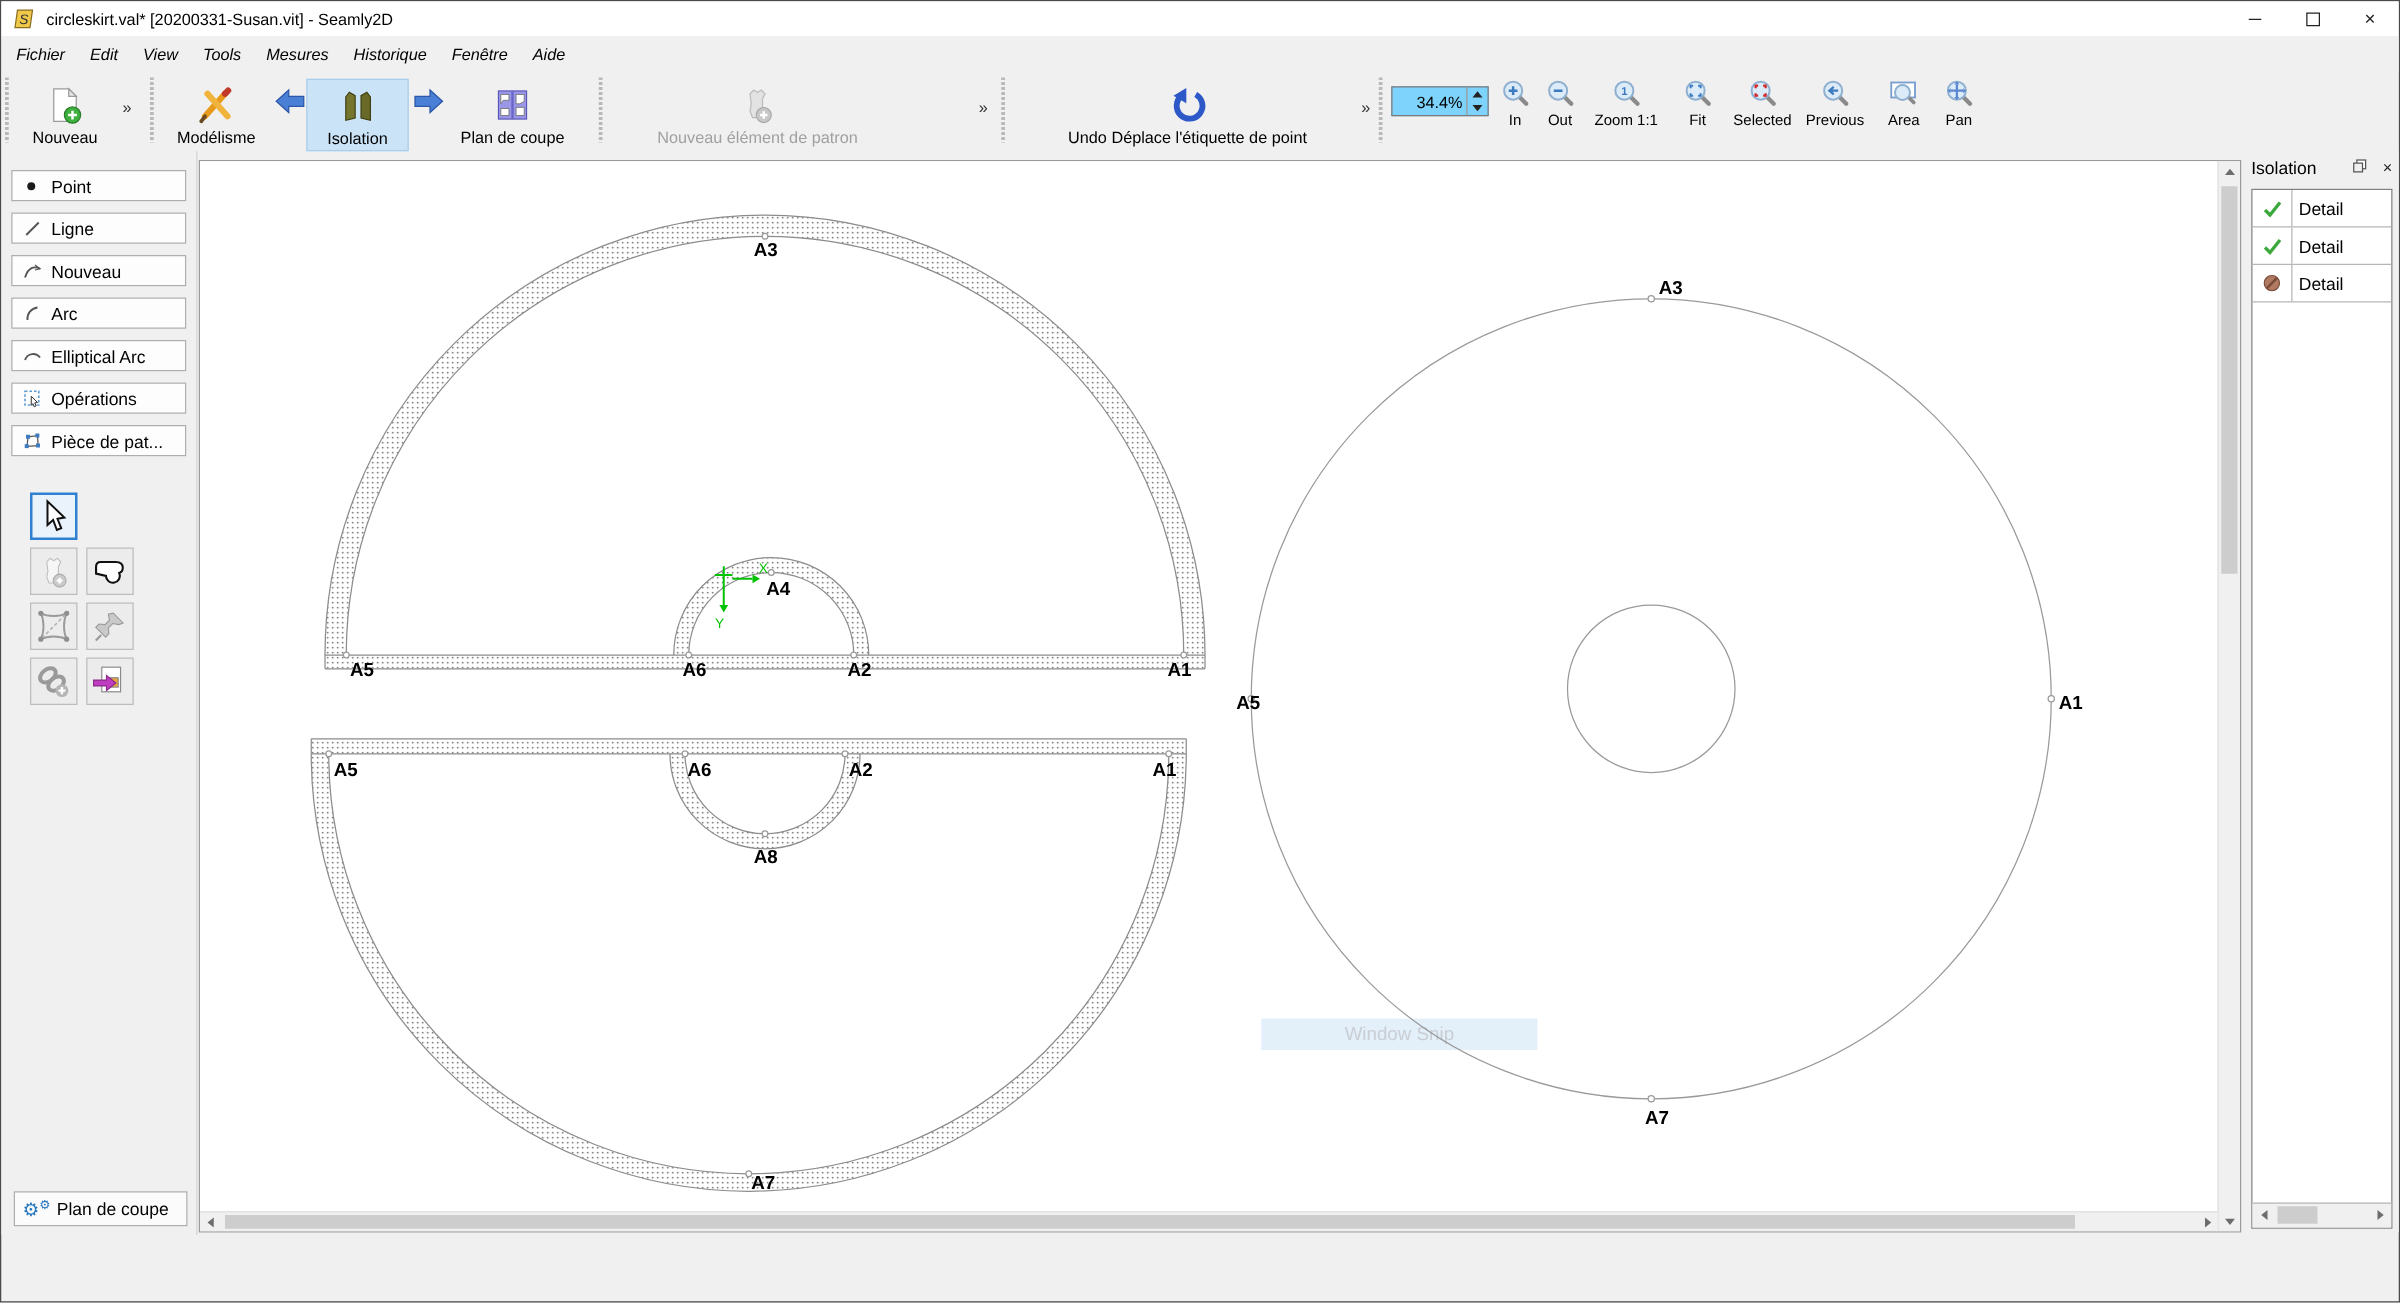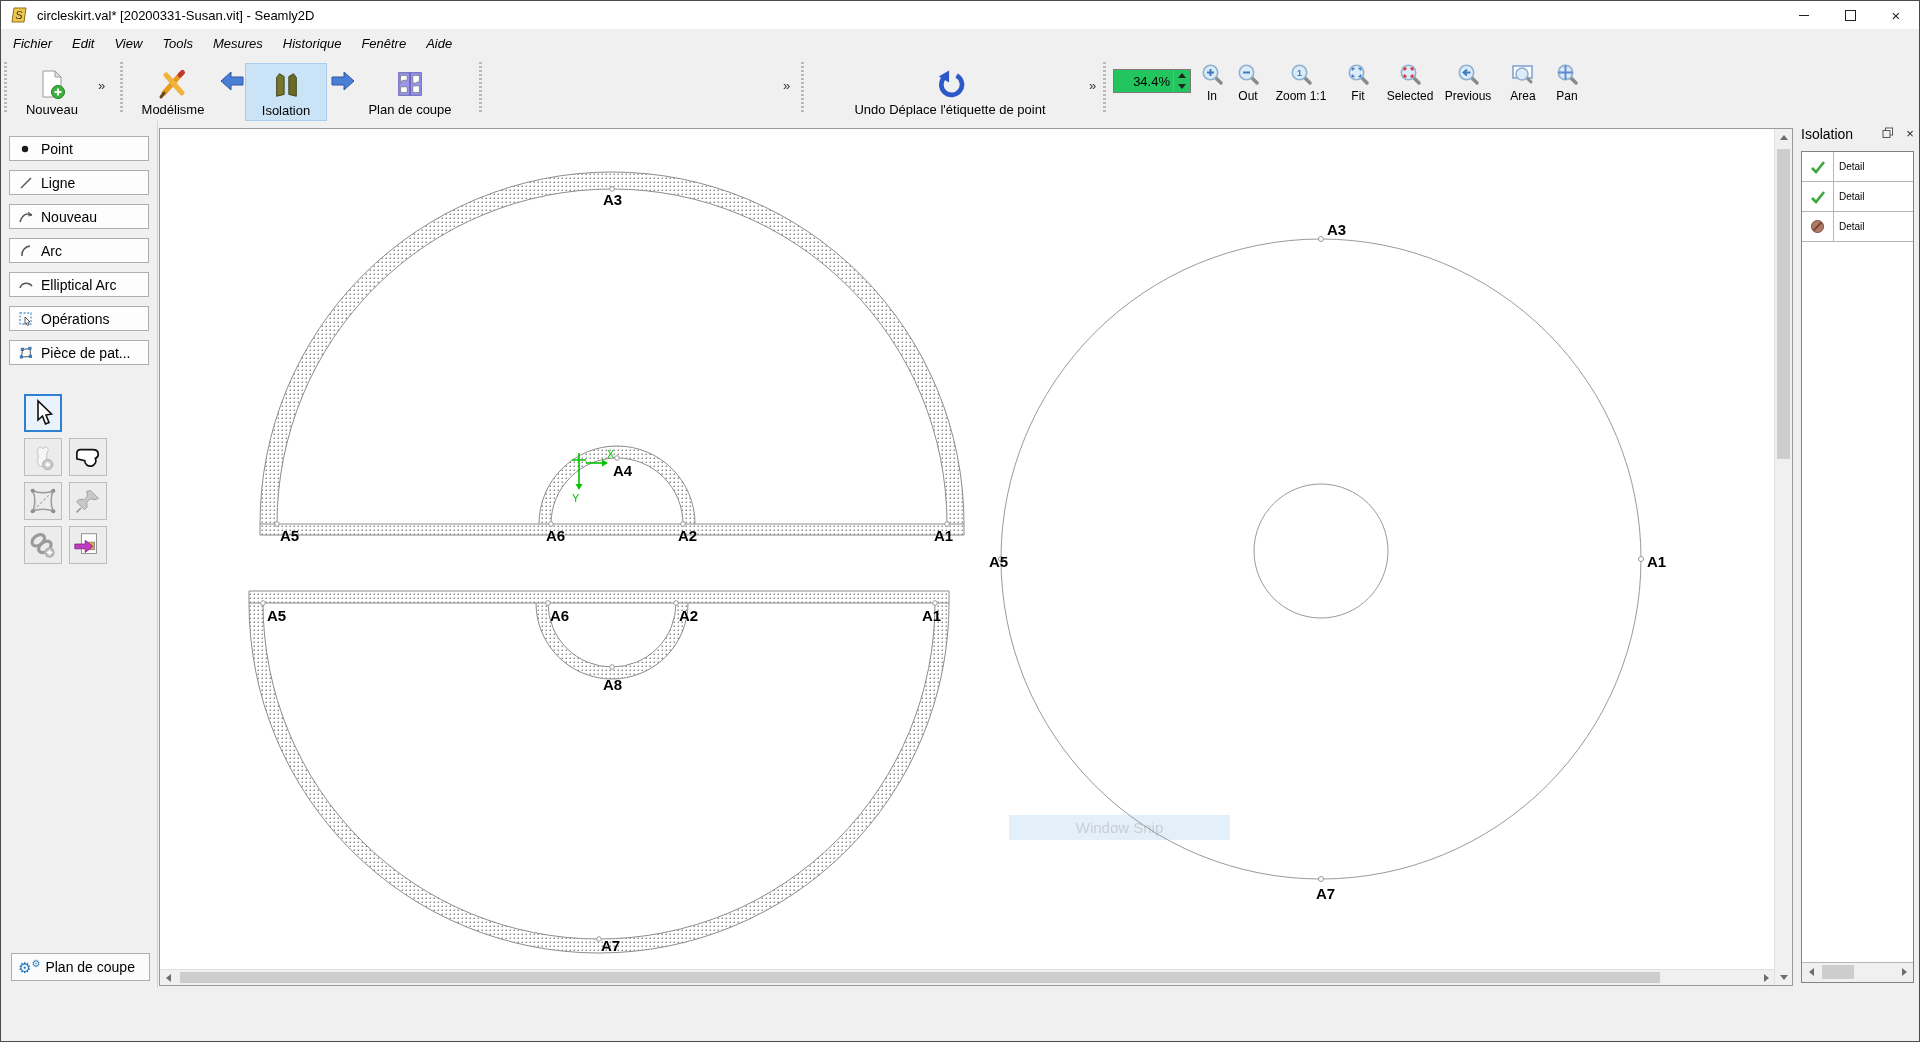--- a/index.html
+++ b/index.html
@@ -24,21 +24,21 @@
   .grip{position:absolute;top:4px;height:52px;width:3px;
     background-image:repeating-linear-gradient(#b9b9b9 0 2px,transparent 2px 4px);}
   .tbtn{position:absolute;top:5px;height:58px;display:flex;flex-direction:column;
     align-items:center;justify-content:flex-start;box-sizing:border-box;padding-top:3px;}
   .tbtn .ticon{height:36px;display:flex;align-items:center;justify-content:center;}
   .tbtn .tlabel{font-size:13px;line-height:16px;white-space:nowrap;}
   .tbtn.disabled .tlabel{color:#a0a0a0;}
   .tbtn.active{background:#cbe3f6;border:1px solid #a9cdea;}
   .chevron{position:absolute;top:20px;font-size:13px;color:#333;}
   .navarrow{position:absolute;top:8px;width:30px;height:30px;display:flex;align-items:center;justify-content:center;}
-  .spinbox{position:absolute;left:1112px;top:11px;width:78px;height:24px;background:#22c55e;
+  .spinbox{position:absolute;left:1112px;top:11px;width:78px;height:24px;background:#7dd3fc;
     border:1px solid #7a7a7a;display:flex;box-sizing:border-box;}
   .spinval{flex:1;font-size:13px;display:flex;align-items:center;justify-content:flex-end;padding-right:3px;}
   .spinner{width:16px;border-left:1px solid #9a9a9a;display:flex;flex-direction:column;}
   .spinner div{flex:1;display:flex;align-items:center;justify-content:center;}
   .tri-up{width:0;height:0;border-left:4px solid transparent;border-right:4px solid transparent;border-bottom:5px solid #222;}
   .tri-dn{width:0;height:0;border-left:4px solid transparent;border-right:4px solid transparent;border-top:5px solid #222;}
   .zoomrow{position:absolute;left:1196px;top:5px;display:flex;}
   .zbtn{display:flex;flex-direction:column;align-items:center;justify-content:flex-start;}
   .zbtn .zlabel{font-size:12px;margin-top:4px;white-space:nowrap;}
   
@@ -74,21 +74,21 @@
   .t-rt{width:0;height:0;border-top:4px solid transparent;border-bottom:4px solid transparent;border-left:5px solid #6d6d6d;}
   
   .dock{position:absolute;left:1794px;top:120px;width:126px;height:865px;background:#f0f0f0;}
   .dock-title{position:absolute;left:0;top:0;width:100%;height:26px;display:flex;align-items:center;font-size:14px;padding-left:6px;box-sizing:border-box;}
   .dock-btns{position:absolute;right:4px;top:5px;display:flex;gap:8px;}
   .dock-btns span{width:14px;height:14px;display:flex;align-items:center;justify-content:center;font-size:13px;color:#222;}
   .dock-table{position:absolute;left:6px;top:30px;width:113px;height:832px;background:#fff;
     border:1px solid #828282;box-sizing:border-box;}
   .drow{display:flex;height:29px;border-bottom:1px solid #b6b6b6;}
   .drow .dicon{width:31px;border-right:1px solid #b6b6b6;display:flex;align-items:center;justify-content:center;}
-  .drow .dlabel{flex:1;display:flex;align-items:center;padding-left:5px;font-size:10px;}
+  .drow .dlabel{flex:1;display:flex;align-items:center;padding-left:5px;font-size:14px;}
   .dock-hscroll{position:absolute;left:0;bottom:0;width:111px;height:19px;background:#f0f0f0;border-top:1px solid #b6b6b6;}
   
   .statusbar{position:absolute;left:0;top:987px;width:100%;height:54px;background:#f0f0f0;border-top:1px solid #d0d0d0;box-sizing:border-box;}
   .statusbar .sgrip{position:absolute;left:3px;top:8px;height:22px;width:3px;
     background-image:repeating-linear-gradient(#b9b9b9 0 2px,transparent 2px 4px);}
   .statusbar .coords{position:absolute;left:12px;top:8px;font-size:15px;}
 </style>
 </head>
 <body>
 
@@ -183,20 +183,30 @@
           <path d="M19 7 h7 v6 l-4 2 h-3 z" fill="#fff" stroke="#777" stroke-width="0.8"></path>
           <path d="M6 19 h7 v6 h-7 z" fill="#fff" stroke="#777" stroke-width="0.8"></path>
           <path d="M19 18 h7 v7 h-7 z" fill="#fff" stroke="#777" stroke-width="0.8"></path>
         </svg>
       </span>
       <span class="tlabel">Plan de coupe</span>
     </div>
 
     <div class="grip" style="left:478px"></div>
 
+    <div class="tbtn disabled" style="left:490px;width:230px">
+      <span class="ticon">
+        <svg width="32" height="32" viewBox="0 0 32 32">
+          <path d="M13 4 l3 2 3 -2 3 3 -2 4 v15 h-8 l-2 -5 1 -6 -1 -8 z" fill="#e3e3e3" stroke="#bcbcbc"></path>
+          <circle cx="21" cy="24" r="6" fill="#c8c8c8" stroke="#ababab"></circle>
+          <path d="M21 21 v6 M18 24 h6" stroke="#fff" stroke-width="2"></path>
+        </svg>
+      </span>
+      <span class="tlabel">Nouveau élément de patron</span>
+    </div>
     <span class="chevron" style="left:782px">»</span>
 
     <div class="grip" style="left:800px"></div>
 
     <div class="tbtn" style="left:810px;width:278px">
       <span class="ticon">
         <svg width="30" height="32" viewBox="0 0 32 32">
           <path d="M11 8 A 11 11 0 1 0 23 7" fill="none" stroke="#2c58c8" stroke-width="5"></path>
           <path d="M15 1.5 L4 8 L15 14.5 Z" fill="#2c58c8"></path>
         </svg>

